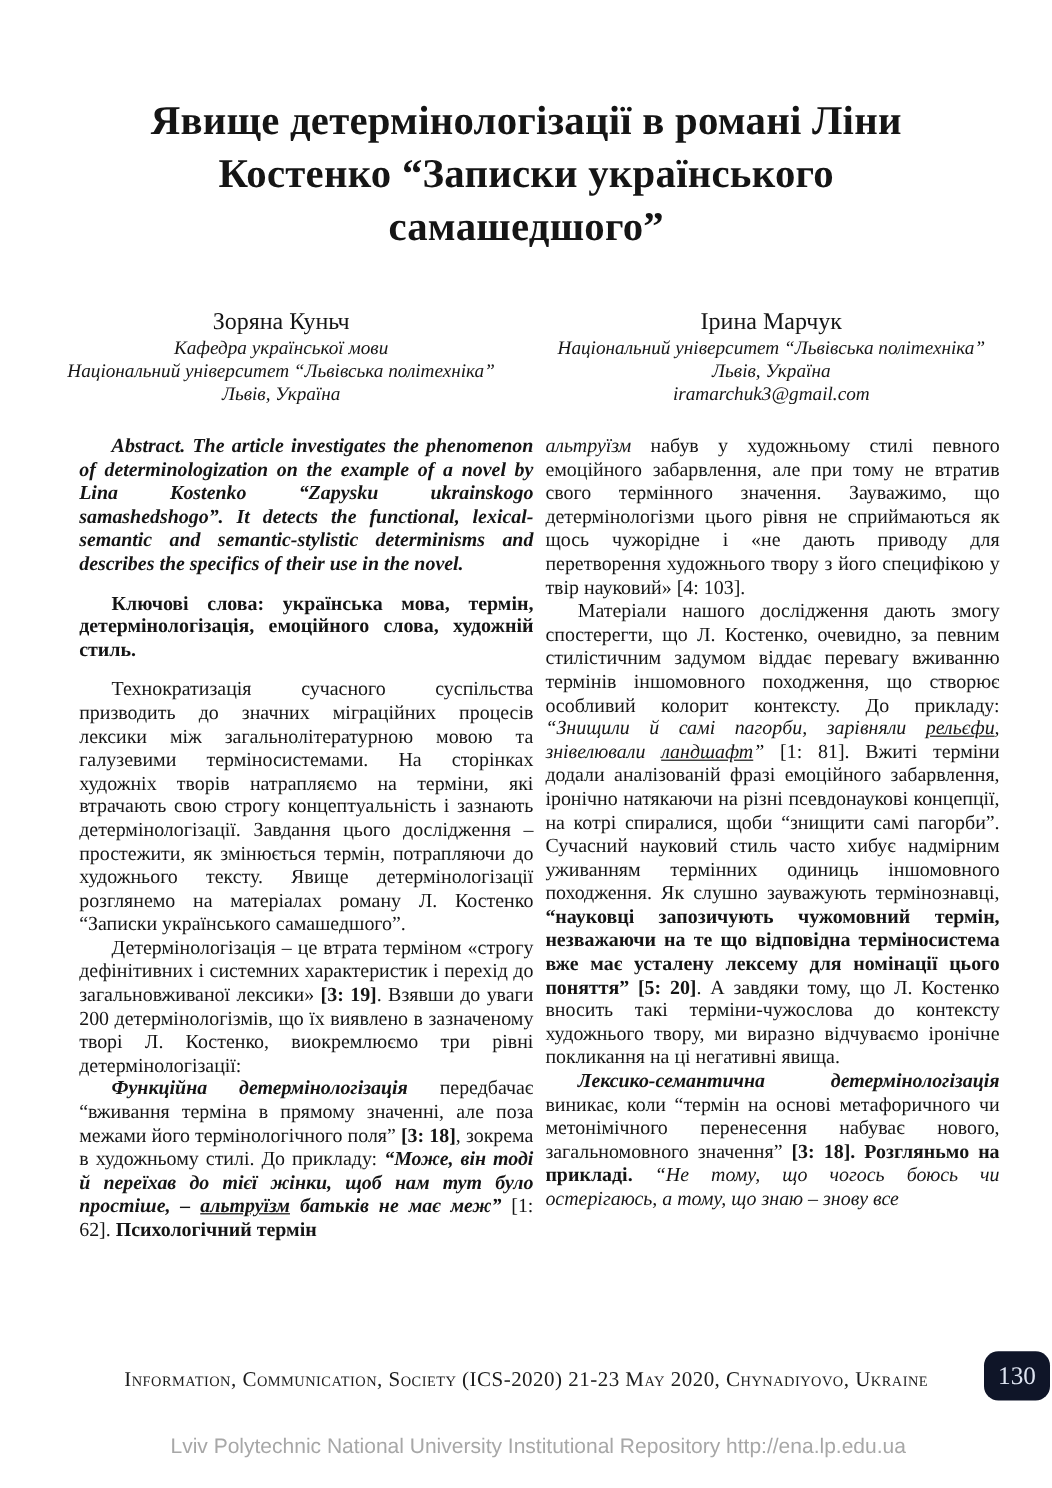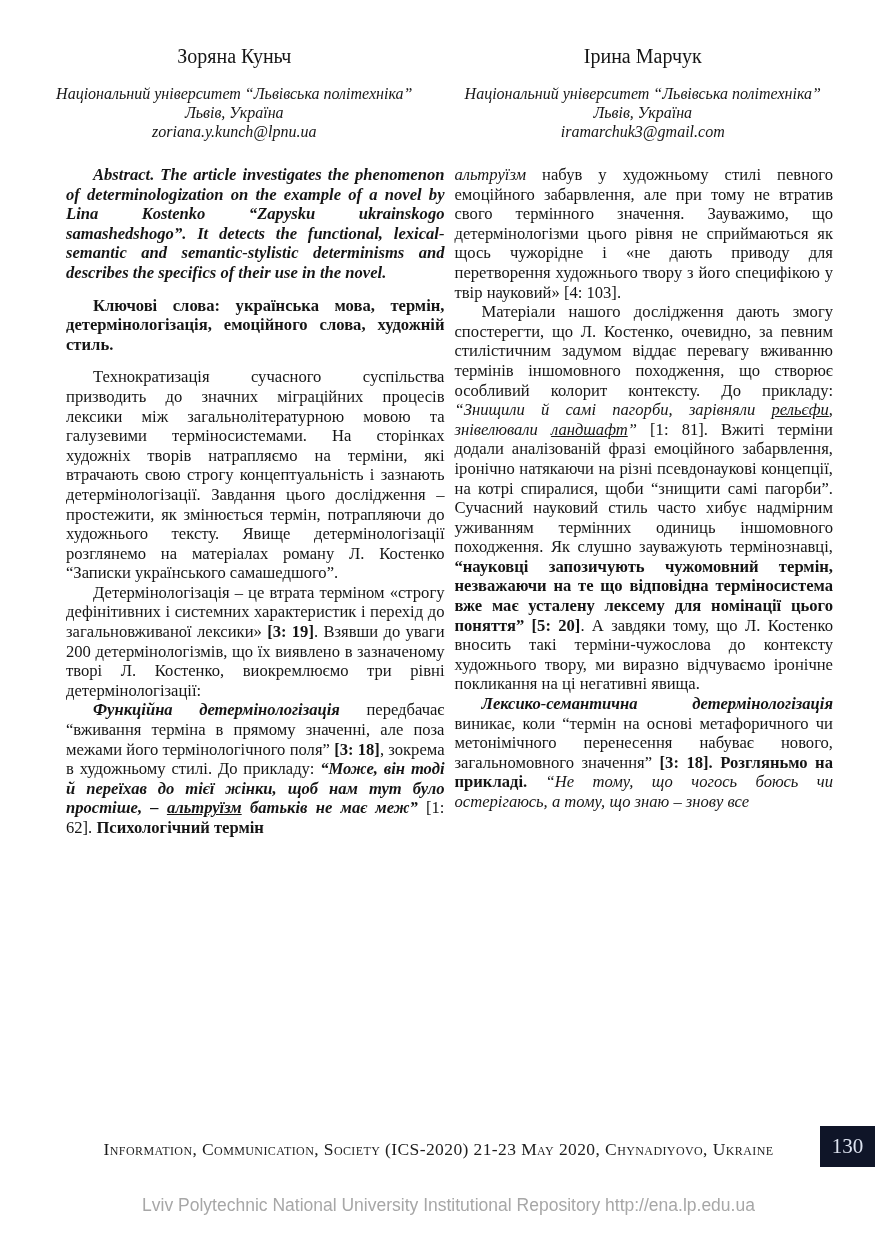--- a/index.html
+++ b/index.html
@@ -8,60 +8,66 @@
     background:#ffffff;color:#151515;
     font-family:"Liberation Serif","DejaVu Serif",serif;
     overflow:hidden;
   }
   .title{
     padding-top:80px;text-align:center;font-weight:700;
     font-size:34px;line-height:44px;letter-spacing:.2px;
   }
   .authors{display:flex;margin-top:44px;padding:0 30px;}
   .author{flex:1;text-align:center;}
-  .author-name{font-size:20px;line-height:24px;margin-bottom:16px;}
+  .author-name{font-size:20px;line-height:24px;margin-bottom:1px;}
   .author-line{font-style:italic;font-size:16px;line-height:19px;}
   .columns{display:flex;gap:10px;padding:24px 44px 0 66px;}
   .col{flex:1;min-width:0;}
   p.body-par{margin:0;font-size:16.6px;line-height:19.6px;text-align:justify;}
   p.body-par.indent{text-indent:27px;}
   .col-left p:nth-child(1),.col-left p:nth-child(2){margin-bottom:13px;}
   .run-b{font-weight:700;}
   .run-i{font-style:italic;}
   .run-bi{font-weight:700;font-style:italic;}
   .run-iu{font-style:italic;text-decoration:underline;}
   .run-biu{font-weight:700;font-style:italic;text-decoration:underline;}
   .conf-line{
     position:absolute;left:0;right:0;top:1139px;text-align:center;
     font-variant:small-caps;font-size:17.5px;letter-spacing:.4px;color:#1c1c1c;
   }
   .page-num{
     position:absolute;left:820px;top:1126px;width:55px;height:41px;
     display:flex;align-items:center;justify-content:center;
     font-size:21px;
+    border-radius:12px;
   }
   .repo-line{
     position:absolute;left:0;right:0;top:1195px;text-align:center;
     font-family:"Liberation Sans","DejaVu Sans",sans-serif;
     font-size:17.5px;
     margin-left:20px;
   }
 </style>
 </head>
 <body>
 
 <div class="page">
 
+  <div class="title">
+    <div>Явище детермінологізації в романі Ліни</div>
+    <div>Костенко “Записки українського</div>
+    <div>самашедшого”</div>
+  </div>
 
   <div class="authors">
     <div class="author">
       <div class="author-name">Зоряна Куньч</div>
+      <div class="author-line">Кафедра української мови</div>
       <div class="author-line">Національний університет “Львівська політехніка”</div>
       <div class="author-line">Львів, Україна</div>
-      <div class="author-line">zoriana.y.kunch@lpnu.ua</div>
     </div>
     <div class="author">
       <div class="author-name">Ірина Марчук</div>
       <div class="author-line">Національний університет “Львівська політехніка”</div>
       <div class="author-line">Львів, Україна</div>
       <div class="author-line">iramarchuk3@gmail.com</div>
     </div>
   </div>
 
   <div class="columns">

